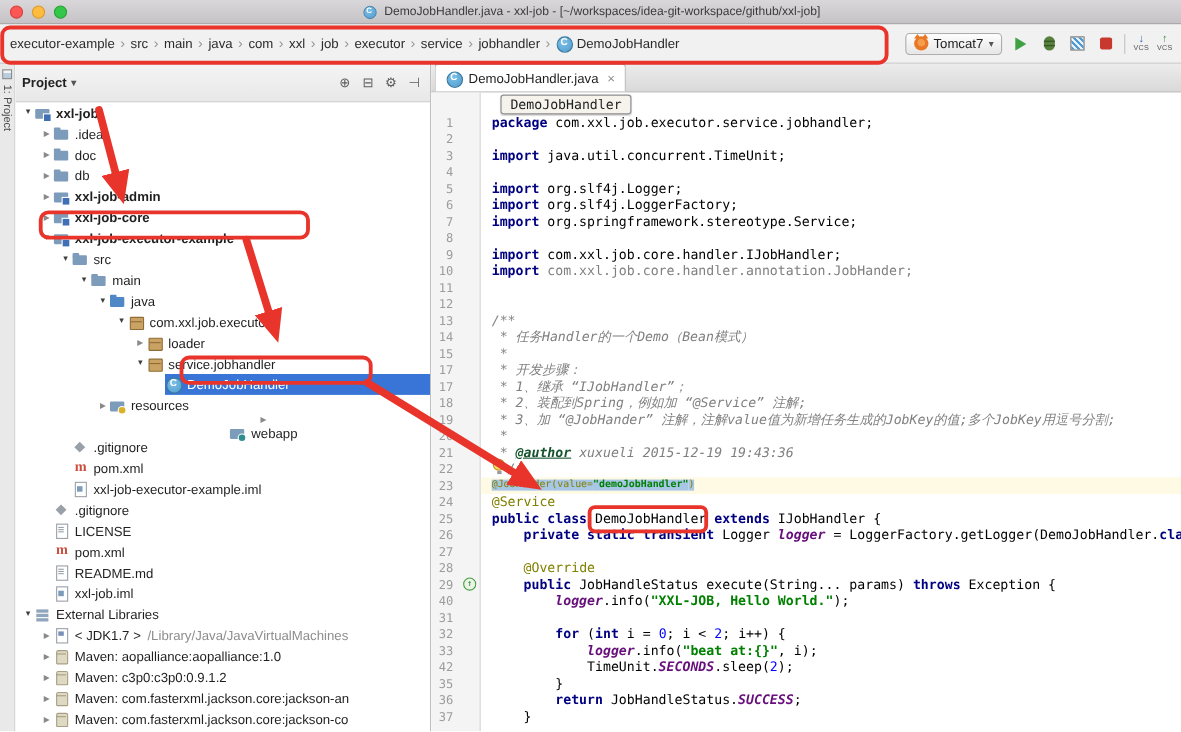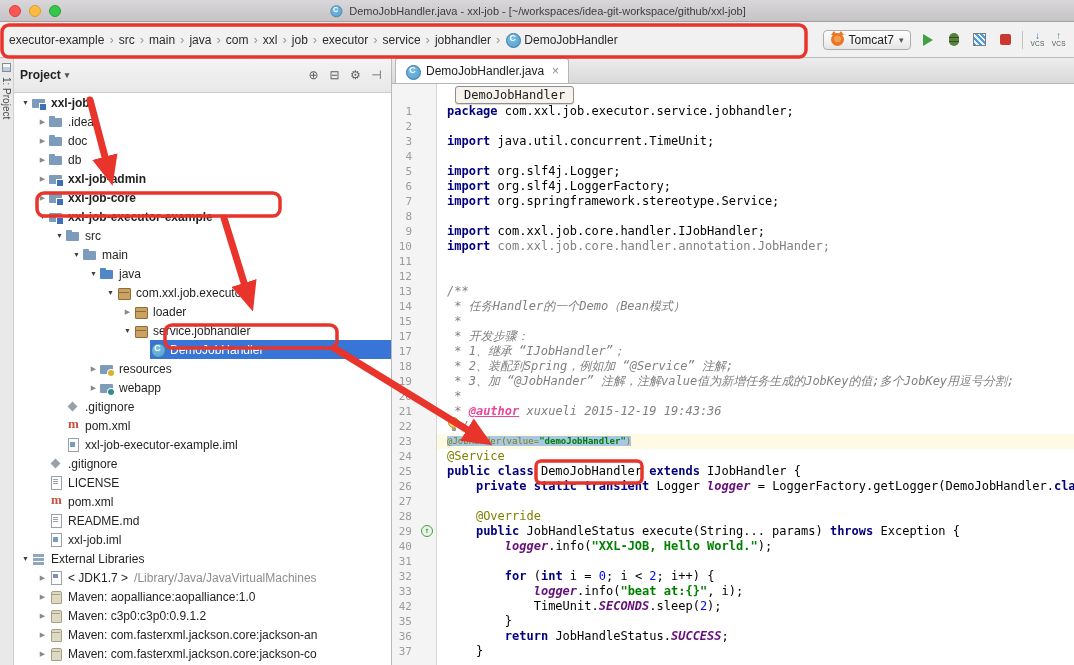--- a/index.html
+++ b/index.html
@@ -95,21 +95,21 @@
   .gutter{width:45px;flex:none;background:#f4f4f4;border-right:1px solid #d6d6d6;padding-top:20px;font:11px/15px "DejaVu Sans Mono",monospace;color:#9c9c9c}
   .gl{height:15px;position:relative;text-align:right;padding-right:24px}
   .mk{position:absolute;right:3px;top:1px;width:12px;height:12px;border:1px solid #4a9e44;border-radius:50%;color:#4a9e44;font-size:8px;line-height:10px;text-align:center;background:#eaf5e8;font-weight:bold}
   .code{flex:1;min-width:0;padding-top:20px;position:relative;font:12px/15px "DejaVu Sans Mono",monospace;white-space:pre;color:#000;overflow:hidden}
   .cl{height:15px;padding-left:10px}
   .cl.caret{background:#fffae3}
   .kw{color:#000080;font-weight:bold}
   .str{color:#008000;font-weight:bold}
   .ann{color:#808000}
   .doc{color:#808080;font-style:italic}
-  .doctag{color:#ec4899;font-style:italic;font-weight:bold;text-decoration:underline}
+  .doctag{color:#14532d;font-style:italic;font-weight:bold;text-decoration:underline}
   .num{color:#0000ff}
   .field{color:#660e7a;font-weight:bold;font-style:italic}
   .mut{color:#808080}
   .p{color:#000}
   .selbg{background:#a8c6e5}
   .chip{position:absolute;left:63px;top:2px;font:12px "DejaVu Sans Mono",monospace;color:#1d1d1d;background:#f5f3ec;border:1px solid #8e8e8e;border-radius:3px;padding:1px 8px;box-shadow:0 1px 1px rgba(0,0,0,.15)}
   .bulb{position:absolute;left:56px;top:333px;width:11px;height:11px;border-radius:50%;background:radial-gradient(circle at 40% 35%,#fff3a8,#f2c12c);border:1px solid #b78f1e}
   .bulb::after{content:"";position:absolute;left:3px;top:10px;width:4px;height:3px;background:#9c9c9c}
 
   
@@ -328,21 +328,21 @@
               <span class="tlabel">DemoJobHandler</span>
             </span>
           </div>
           <div class="trow" style="padding-left: 74px;">
             <span class="arrow">▶</span>
             <span class="rin">
               <span class="ic ic-res-folder"></span>
               <span class="tlabel">resources</span>
             </span>
           </div>
-          <div class="trow" style="padding-left: 74px;">
+          <div class="trow" style="padding-left: 74px; flex-direction: column;">
             <span class="arrow">▶</span>
             <span class="rin">
               <span class="ic ic-web-folder"></span>
               <span class="tlabel">webapp</span>
             </span>
           </div>
           <div class="trow" style="padding-left: 40px;">
             <span class="arrow"></span>
             <span class="rin">
               <span class="ic ic-gitignore"></span>

